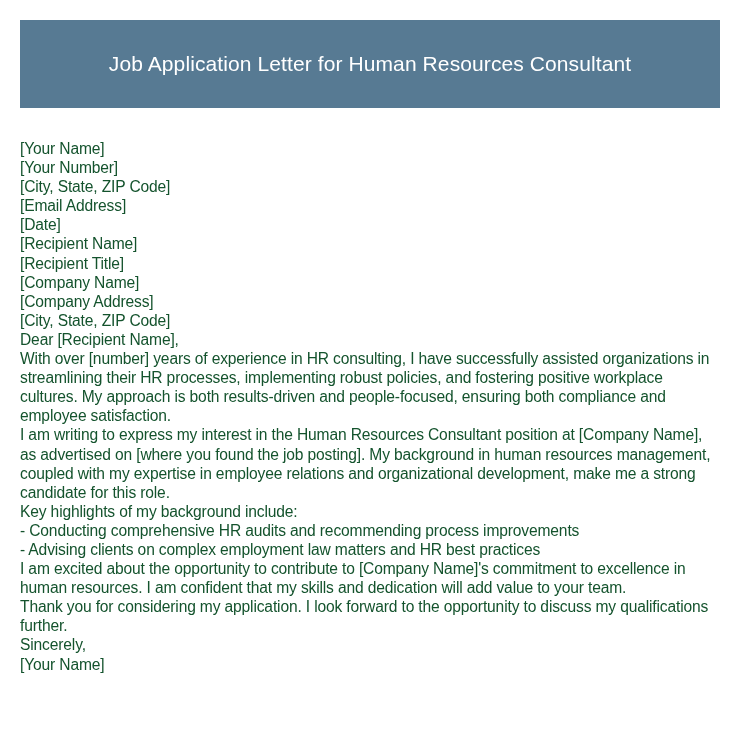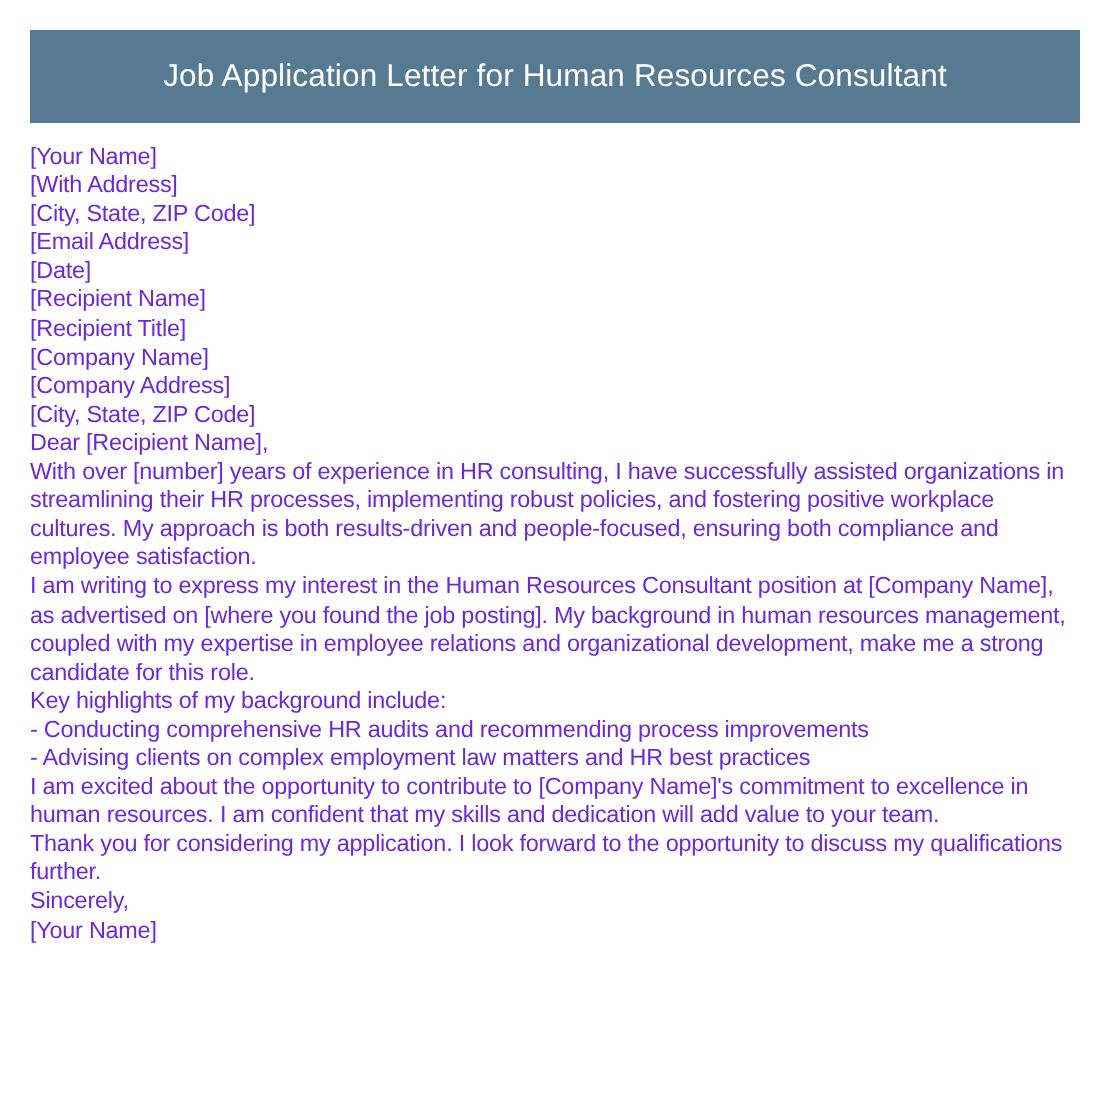--- a/index.html
+++ b/index.html
@@ -11,56 +11,56 @@
       width: 740px;
       height: 743px;
       overflow: hidden;
       font-family: "Liberation Sans", sans-serif;
     }
     .page {
       padding: 20px 20px 0 20px;
     }
     .header {
       background: #577a93;
-      height: 62px;
+      height: 88px;
       display: flex;
       align-items: center;
       justify-content: center;
     }
     .header h1 {
       margin: 0;
       color: #ffffff;
       font-family: "Liberation Sans", sans-serif;
       font-weight: normal;
       font-size: 21px;
       letter-spacing: 0.1px;
     }
     .letter {
-      margin-top: 13px;
-      color: #6d28d9;
+      margin-top: 31px;
+      color: #14532d;
       font-size: 15.6px;
       line-height: 19.1px;
       letter-spacing: -0.15px;
     }
     .letter p {
       margin: 0;
     }
   </style>
 </head>
 <body>
 
 <div class="page">
   <div class="header">
     <h1>Job Application Letter for Human Resources Consultant</h1>
   </div>
 
   <div class="letter">
     <div>
       <p>[Your Name]</p>
-      <p>[With Address]</p>
+      <p>[Your Number]</p>
       <p>[City, State, ZIP Code]</p>
       <p>[Email Address]</p>
       <p>[Date]</p>
     </div>
     <div>
       <p>[Recipient Name]</p>
       <p>[Recipient Title]</p>
       <p>[Company Name]</p>
       <p>[Company Address]</p>
       <p>[City, State, ZIP Code]</p>

